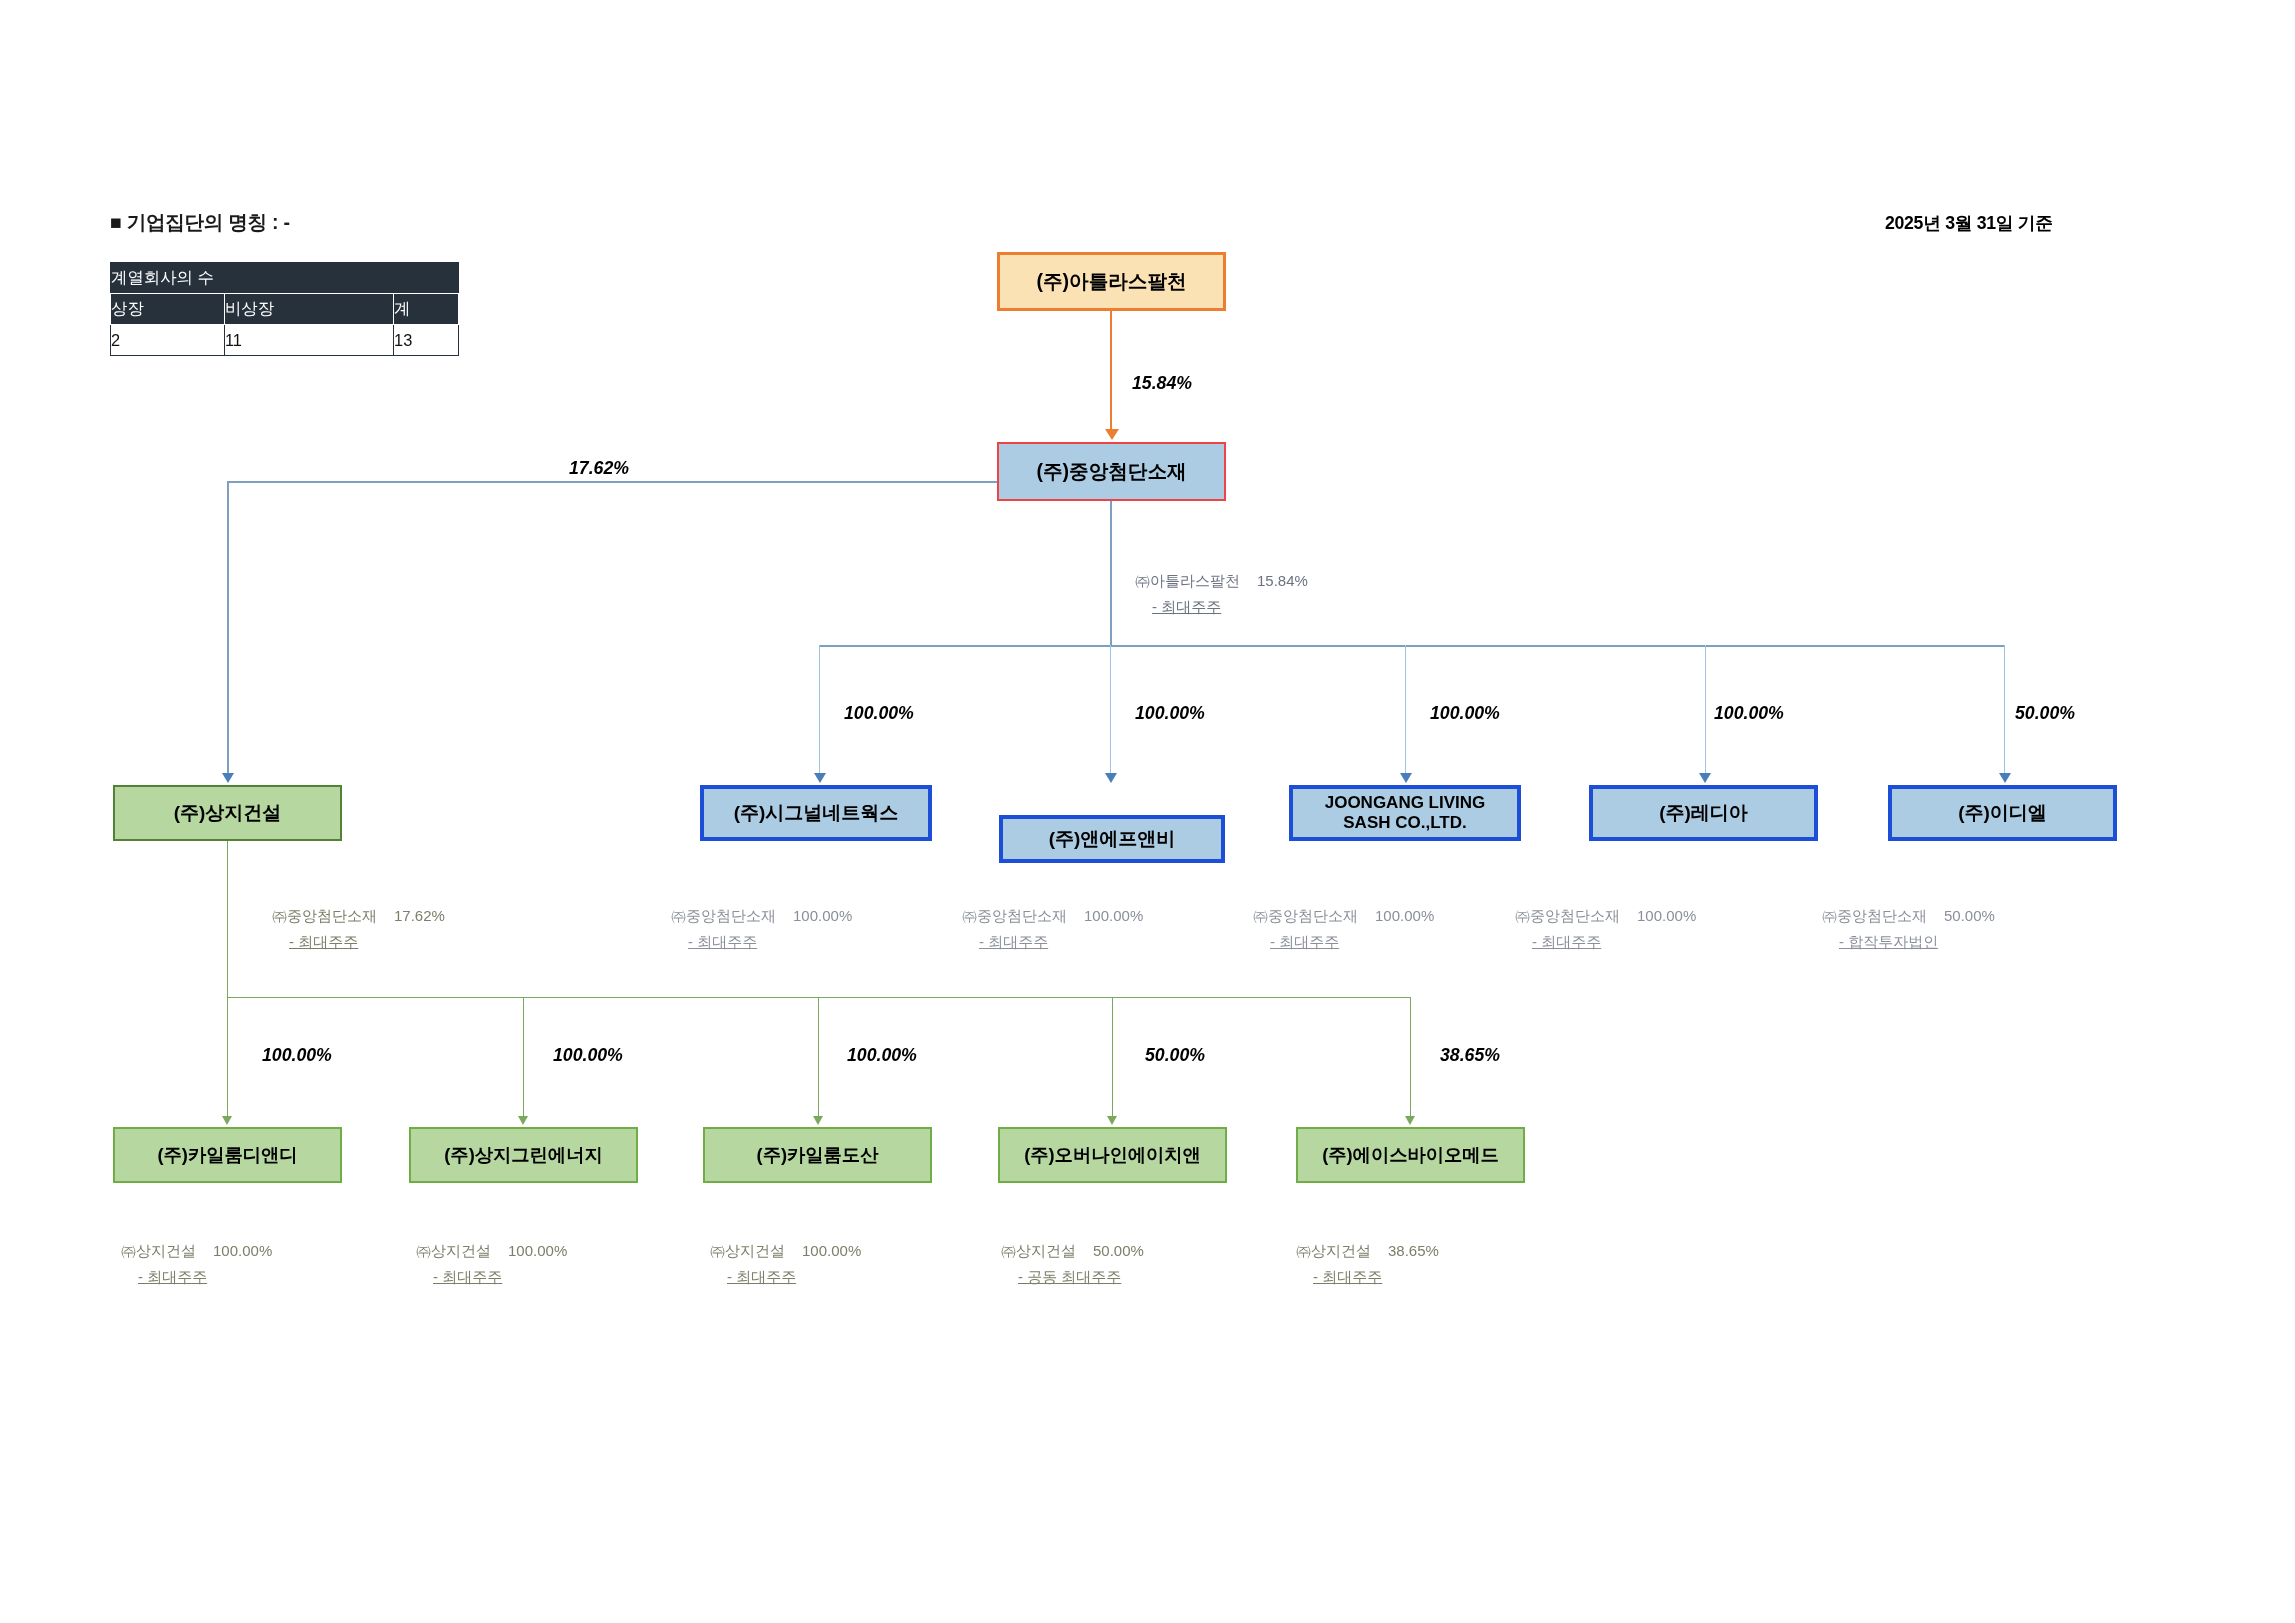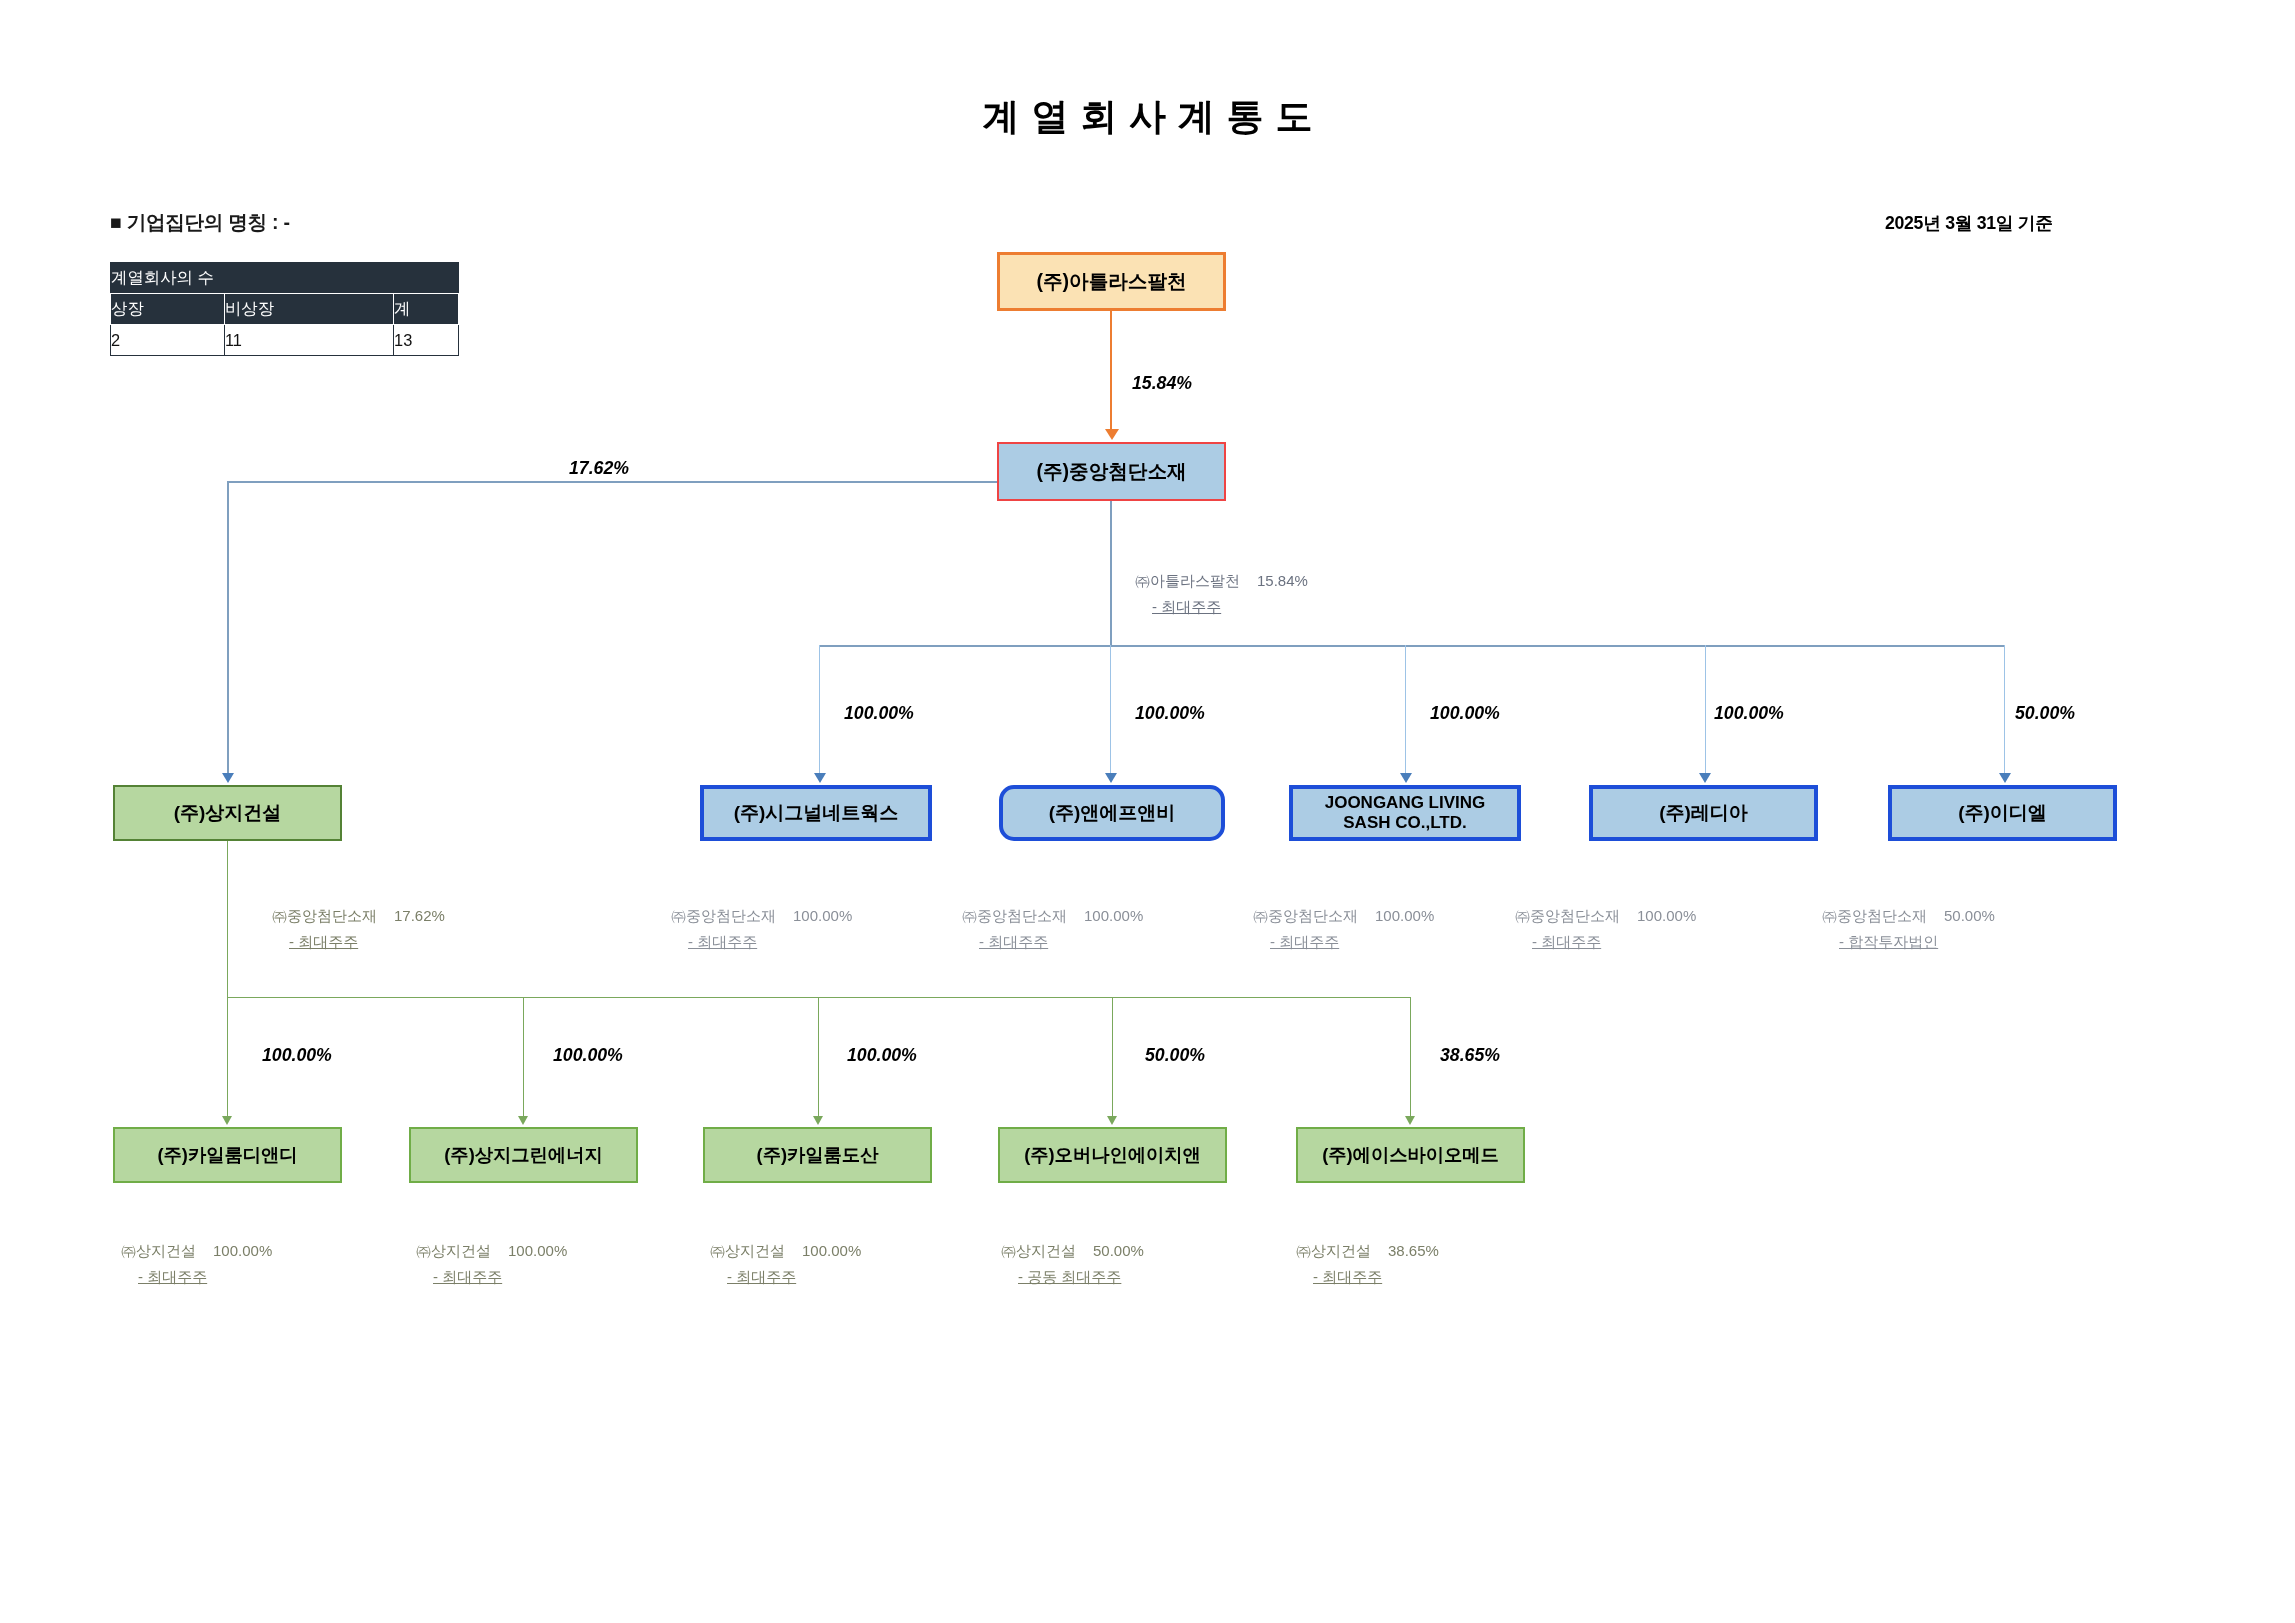--- a/index.html
+++ b/index.html
@@ -131,21 +131,20 @@
   .note .nm{display:inline-block;}
   .note .vl{display:inline-block;margin-left:17px;}
   .note.gray{color:#8a8f98;}
   .note.olive{color:#7b7f68;}
 </style>
 </head>
 <body>
 
 <div id="stage">
 
-  <div class="abs doc-title">계열회사계통도</div>
   <div class="abs group-name">■ 기업집단의 명칭 : -</div>
   <div class="abs asof">2025년 3월 31일 기준</div>
 
   <table class="abs count-table">
     <thead>
       <tr>
           <th class="cap" colspan="3">계열회사의 수</th>
         </tr>
       <tr class="sub">
         <th>상장</th>
@@ -200,21 +199,21 @@
   <div class="pct" style="left:1714px;top:703px;">100.00%</div>
 
   <div class="ln v-bluelight abs" style="left:2004px;top:645px;height:131px;"></div>
   <div class="arrow arrow-blue" style="left:1999px;top:773px;"></div>
   <div class="pct" style="left:2015px;top:703px;">50.00%</div>
 
   <div class="abs node green" style="left:113px;top:785px;width:229px;height:56px;">(주)상지건설</div>
 
   <div class="abs node blue2" style="left:700px;top:785px;width:232px;height:56px;">(주)시그널네트웍스</div>
 
-  <div class="abs node blue2" style="left:999px;top:785px;width:226px;height:56px;border-radius:15px;">(주)앤에프앤비</div>
+  <div class="abs node blue2" style="left:999px;top:815px;width:226px;height:48px;">(주)앤에프앤비</div>
 
   <div class="abs node blue2" style="left:1289px;top:785px;width:232px;height:56px;flex-direction:column;font-size:17px;">
     <span>JOONGANG LIVING</span>
     <span>SASH CO.,LTD.</span>
   </div>
 
   <div class="abs node blue2" style="left:1589px;top:785px;width:229px;height:56px;">(주)레디아</div>
 
   <div class="abs node blue2" style="left:1888px;top:785px;width:229px;height:56px;">(주)이디엘</div>
 

